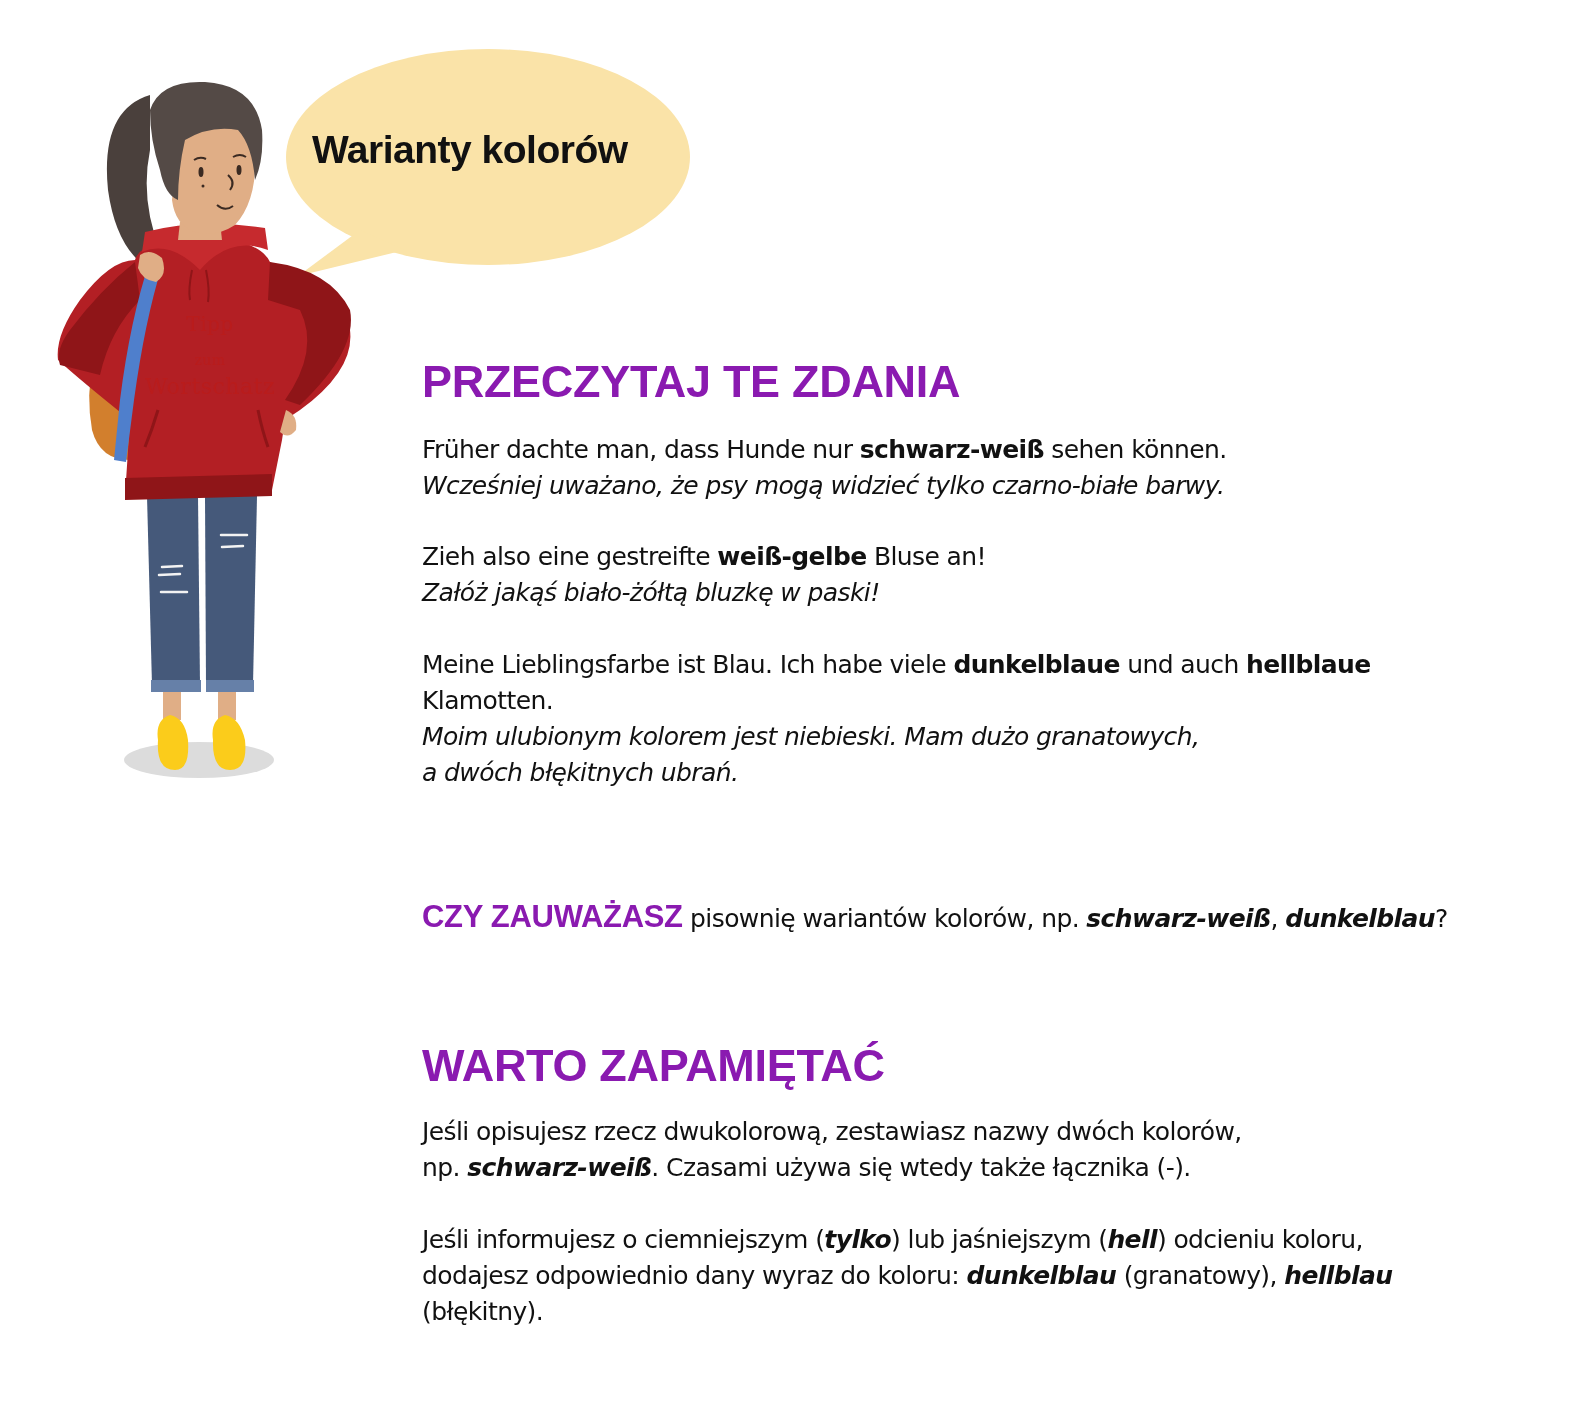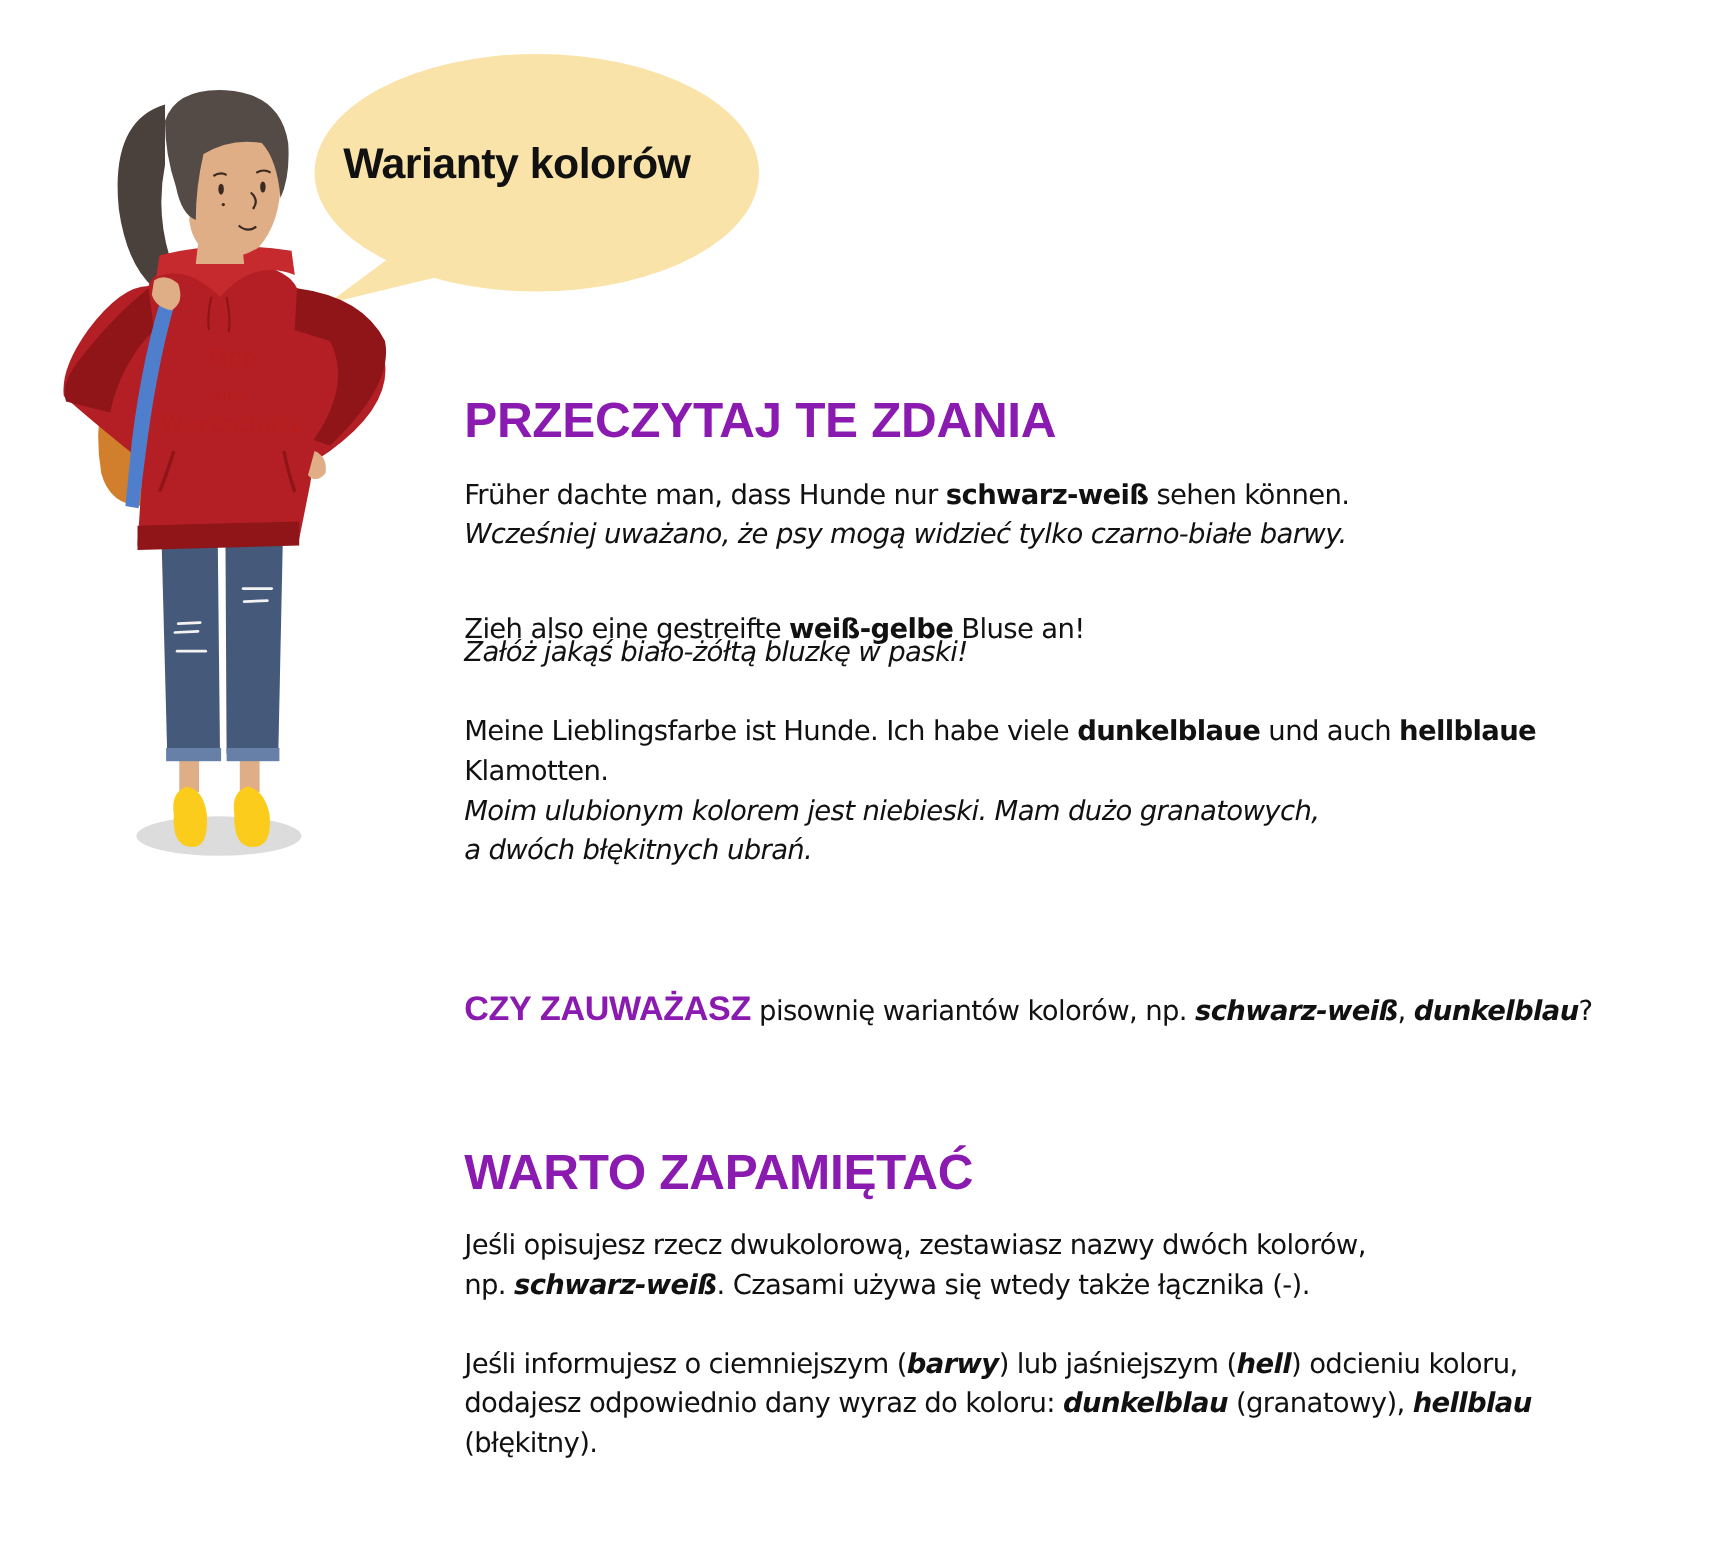--- a/index.html
+++ b/index.html
@@ -118,31 +118,31 @@
   <div class="hoodie-text" style="top:374px;font-size:22px;">Wortschatz</div>
 </div>
 
 <div class="content">
 
   <h2 class="heading" style="top:356px;">PRZECZYTAJ TE ZDANIA</h2>
 
   <p class="para" style="top:432px;"><span>Früher dachte man, dass Hunde nur </span><b>schwarz-weiß</b><span> sehen können.</span></p>
   <p class="para" style="top:468px;"><i>Wcześniej uważano, że psy mogą widzieć tylko czarno-białe barwy.</i></p>
 
-  <p class="para" style="top:554px;text-align:center;"><span>Zieh also eine gestreifte </span><b>weiß-gelbe</b><span> Bluse an!</span></p>
+  <p class="para" style="top:539px;text-align:center;"><span>Zieh also eine gestreifte </span><b>weiß-gelbe</b><span> Bluse an!</span></p>
   <p class="para" style="top:575px;"><i>Załóż jakąś biało-żółtą bluzkę w paski!</i></p>
 
-  <p class="para" style="top:647px;"><span>Meine Lieblingsfarbe ist Hunde. Ich habe viele </span><b>dunkelblaue</b><span> und auch </span><b>hellblaue</b></p>
+  <p class="para" style="top:647px;"><span>Meine Lieblingsfarbe ist Blau. Ich habe viele </span><b>dunkelblaue</b><span> und auch </span><b>hellblaue</b></p>
   <p class="para" style="top:683px;">Klamotten.</p>
   <p class="para" style="top:719px;"><i>Moim ulubionym kolorem jest niebieski. Mam dużo granatowych,</i></p>
   <p class="para" style="top:755px;"><i>a dwóch błękitnych ubrań.</i></p>
 
   <p class="para" style="top:899px;"><span class="purple-bold">CZY ZAUWAŻASZ</span><span> pisownię wariantów kolorów, np. </span><span class="bi">schwarz-weiß</span><span>, </span><span class="bi">dunkelblau</span><span>?</span></p>
 
   <h2 class="heading" style="top:1040px;">WARTO ZAPAMIĘTAĆ</h2>
 
   <p class="para" style="top:1114px;">Jeśli opisujesz rzecz dwukolorową, zestawiasz nazwy dwóch kolorów,</p>
   <p class="para" style="top:1150px;"><span>np. </span><span class="bi">schwarz-weiß</span><span>. Czasami używa się wtedy także łącznika (-).</span></p>
 
-  <p class="para" style="top:1222px;"><span>Jeśli informujesz o ciemniejszym (</span><span class="bi">barwy</span><span>) lub jaśniejszym (</span><span class="bi">hell</span><span>) odcieniu koloru,</span></p>
+  <p class="para" style="top:1222px;"><span>Jeśli informujesz o ciemniejszym (</span><span class="bi">tylko</span><span>) lub jaśniejszym (</span><span class="bi">hell</span><span>) odcieniu koloru,</span></p>
   <p class="para" style="top:1258px;"><span>dodajesz odpowiednio dany wyraz do koloru: </span><span class="bi">dunkelblau</span><span> (granatowy), </span><span class="bi">hellblau</span></p>
   <p class="para" style="top:1294px;">(błękitny).</p>
 </div>
 
 </body></html>

